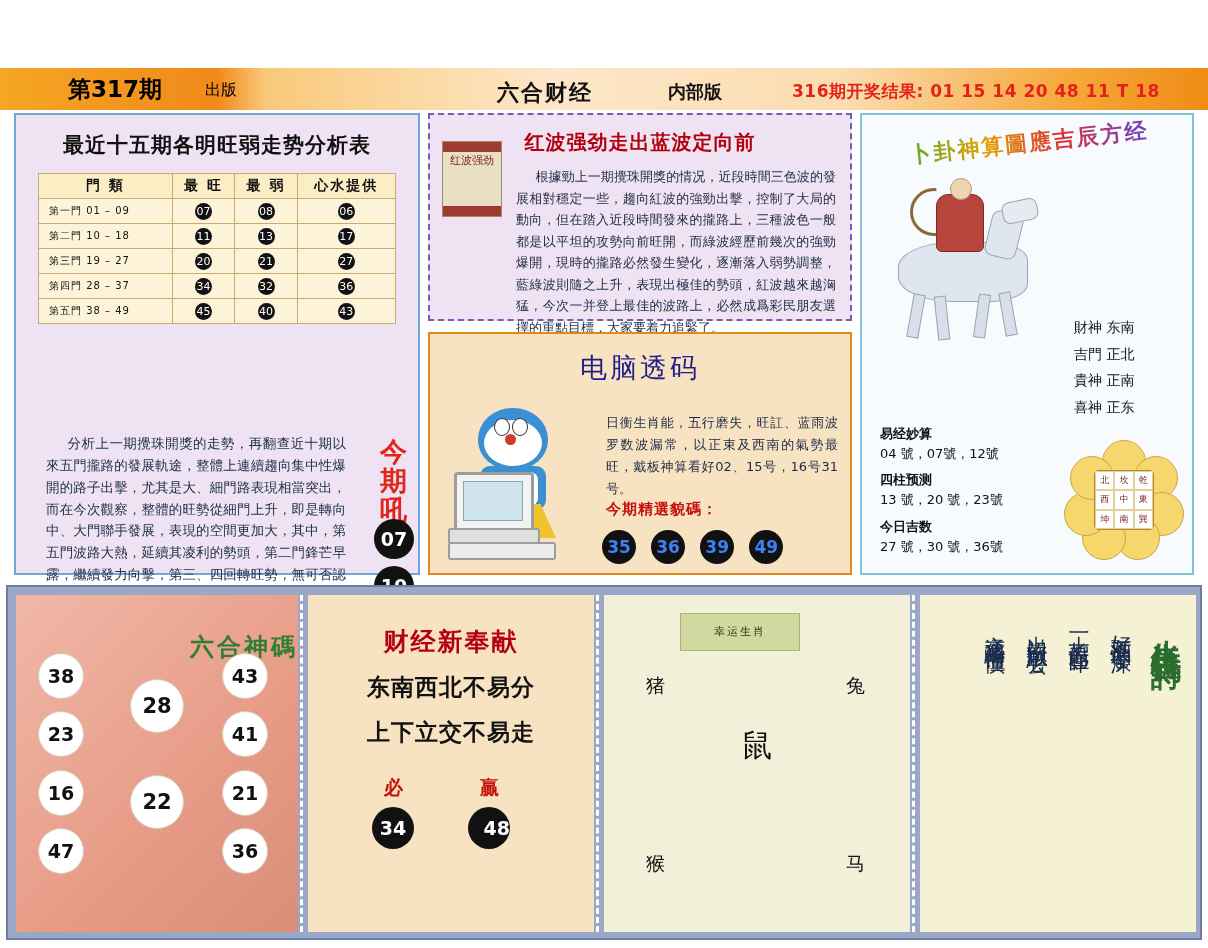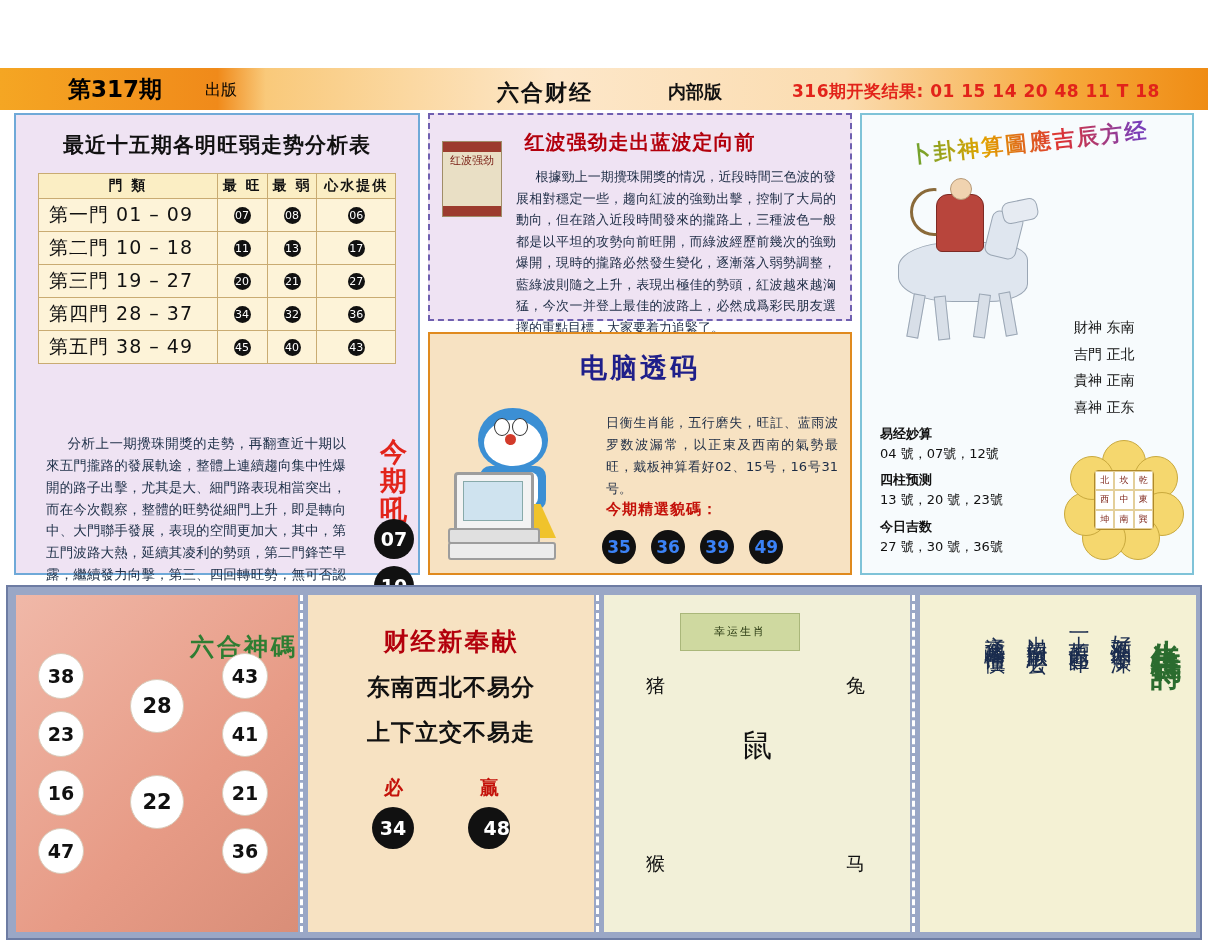--- a/index.html
+++ b/index.html
@@ -17,21 +17,21 @@
 
   
   .panel{position:absolute;box-sizing:border-box;}
 
   
   .p-left{left:14px;top:113px;width:406px;height:462px;background:#efe3f3;border:2px solid #6fa9d8;}
   .p-left .ttl{text-align:center;font-size:21px;font-weight:bold;color:#111;margin-top:16px;letter-spacing:1px;}
   .tbl{margin:14px auto 0;width:358px;border-collapse:collapse;background:#fdf3d8;font-size:14px;}
   .tbl th,.tbl td{border:1px solid #c9ab72;padding:3px 2px;text-align:center;color:#111;}
   .tbl th{background:#fbeec4;font-weight:bold;font-size:14px;letter-spacing:2px;}
-  .tbl td.men{text-align:left;padding-left:10px;letter-spacing:1px;font-size:19px;}
+  .tbl td.men{text-align:left;padding-left:10px;letter-spacing:1px;font-size:10px;}
   .ball{display:inline-block;width:17px;height:17px;line-height:17px;border-radius:50%;background:#111;color:#fff;font-size:11px;text-align:center;}
   .ltext{position:absolute;left:30px;top:318px;width:300px;font-size:13.5px;line-height:1.62;color:#20324a;text-align:justify;text-indent:1.6em;}
   .ltext p{margin:0 0 3px 0;}
   .jinqi{position:absolute;left:352px;top:322px;width:52px;text-align:center;font-size:27px;font-weight:bold;color:#e2231a;line-height:1.08;letter-spacing:1px;}
   .lball-col{position:absolute;left:350px;top:404px;width:56px;}
   .lball{width:40px;height:40px;border-radius:50%;background:#111;color:#fff;font-size:19px;font-weight:bold;text-align:center;line-height:40px;margin:0 auto 7px;}
   .stamp{position:absolute;left:22px;top:480px;width:52px;height:76px;background:#c8372c;border:1px solid #8d2018;}
   .stamp .face{position:absolute;left:9px;top:9px;width:34px;height:34px;border-radius:50%;background:#f2e4cf;}
   .stamp .eye{position:absolute;top:14px;width:6px;height:6px;border-radius:50%;background:#1b1b1b;}
   .stamp .eye.l{left:7px;} .stamp .eye.r{right:7px;}
@@ -43,21 +43,21 @@
   .p-mt .ttl{text-align:center;font-size:20px;font-weight:bold;color:#b3000c;margin-top:14px;letter-spacing:1px;}
   .p-mt .body{margin:10px 14px 0 86px;font-size:13px;line-height:1.66;color:#1c2b44;text-align:justify;}
   .p-mt .body p{margin:0 0 6px 0;text-indent:1.5em;}
   .scroll{position:absolute;left:12px;top:26px;width:58px;height:74px;background:#e9dfc5;border:1px solid #a08d68;}
   .scroll .bar{position:absolute;left:0;top:0;width:58px;height:10px;background:#9c3b2e;}
   .scroll .bar2{position:absolute;left:0;bottom:0;width:58px;height:10px;background:#9c3b2e;}
   .scroll .v{position:absolute;left:0;top:12px;width:58px;text-align:center;font-size:11px;color:#7a2016;line-height:1.2;}
 
   
   .p-mb{left:428px;top:332px;width:424px;height:243px;background:#f7e2c2;border:2px solid #e08a1e;}
-  .p-mb .ttl{text-align:center;font-size:27px;font-weight:bold;color:#1f1f8a;margin-top:16px;letter-spacing:3px;}
+  .p-mb .ttl{text-align:center;font-size:27px;font-weight:normal;color:#1f1f8a;margin-top:16px;letter-spacing:3px;}
   .p-mb .txt{position:absolute;left:176px;top:78px;width:232px;font-size:13px;line-height:1.7;color:#1c2b44;text-align:justify;}
   .p-mb .lbl{position:absolute;left:176px;top:166px;font-size:15px;font-weight:bold;color:#c4120a;letter-spacing:1px;}
   .mb-balls{position:absolute;left:172px;top:196px;}
   .mb-balls .b{display:inline-block;width:34px;height:34px;border-radius:50%;background:#111;color:#3b82f6;font-size:17px;font-weight:bold;text-align:center;line-height:34px;margin-right:10px;}
   
   .fig{position:absolute;left:18px;top:74px;width:150px;height:160px;}
   .fig .head{position:absolute;left:30px;top:0;width:70px;height:62px;border-radius:50% 50% 48% 48%;background:#3b8fd4;}
   .fig .face{position:absolute;left:36px;top:12px;width:58px;height:46px;border-radius:50%;background:#fff;}
   .fig .eyeA{position:absolute;left:46px;top:10px;width:14px;height:16px;border-radius:50%;background:#fff;border:1px solid #333;}
   .fig .eyeB{position:absolute;left:64px;top:10px;width:14px;height:16px;border-radius:50%;background:#fff;border:1px solid #333;}

